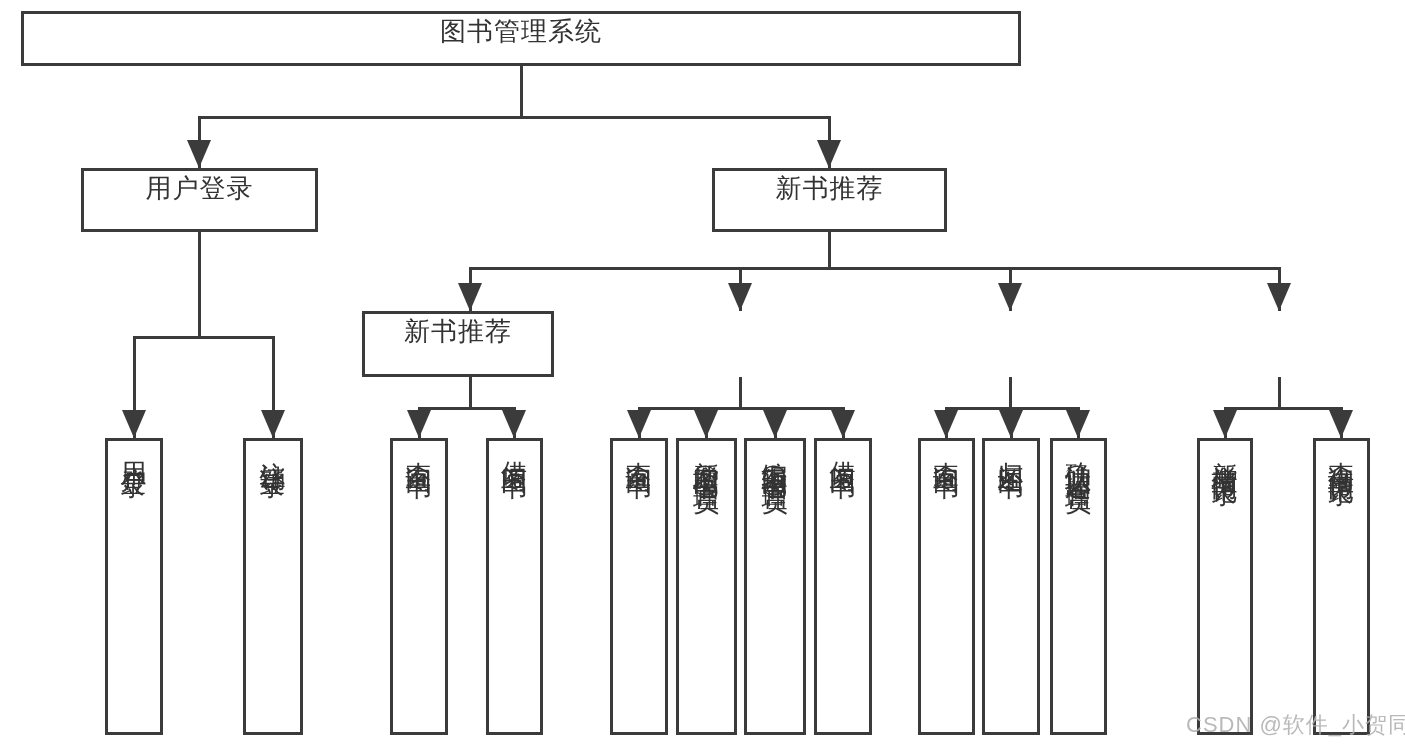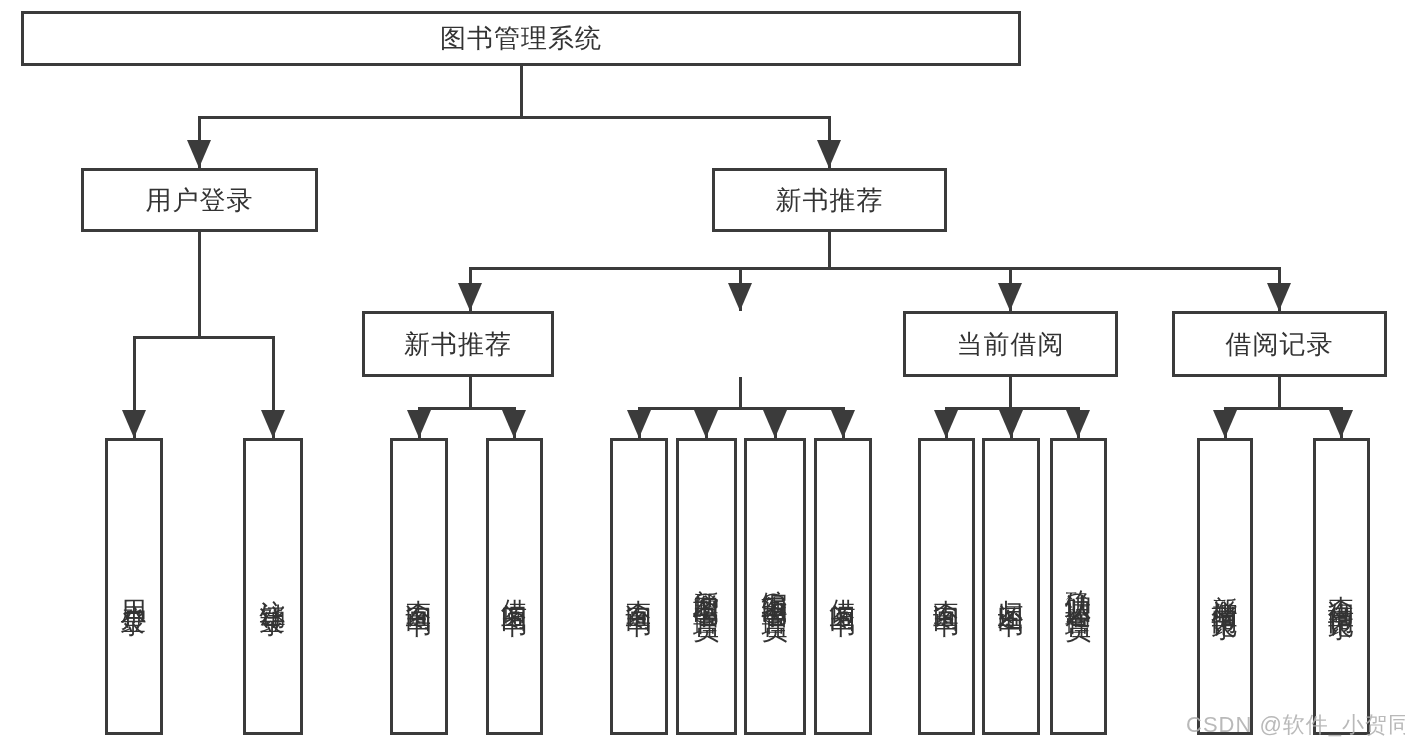--- a/index.html
+++ b/index.html
@@ -15,21 +15,21 @@
     background:var(--bg);
     font-family:"Liberation Sans", sans-serif;
     overflow:hidden;
   }
   .box{
     position:absolute;
     box-sizing:border-box;
     border:3px solid var(--line);
     background:#ffffff;
     display:flex;
-    align-items:center;
+    align-items:flex-start;
     justify-content:center;
   }
   .lbl{
     color:var(--text);
     font-size:26px;
     letter-spacing:1px;
     white-space:nowrap;
   }
   .leaf{top:438px;height:297px;}
   .vlbl{
@@ -70,26 +70,20 @@
 
   <div class="box" style="left:81px;top:168px;width:237px;height:64px">
     <span class="lbl">用户登录</span>
   </div>
   <div class="box" style="left:712px;top:168px;width:235px;height:64px">
     <span class="lbl">新书推荐</span>
   </div>
 
   <div class="box" style="left:362px;top:311px;width:192px;height:66px">
     <span class="lbl">新书推荐</span>
-  </div>
-  <div class="box" style="left:903px;top:311px;width:215px;height:66px">
-    <span class="lbl">当前借阅</span>
-  </div>
-  <div class="box" style="left:1172px;top:311px;width:215px;height:66px">
-    <span class="lbl">借阅记录</span>
   </div>
 
   <div class="box leaf" style="left:105px;width:58px">
     <span class="vlbl">用户登录</span>
   </div>
   <div class="box leaf" style="left:243px;width:60px">
     <span class="vlbl">注销登录</span>
   </div>
   <div class="box leaf" style="left:390px;width:58px">
     <span class="vlbl">查询图书</span>

